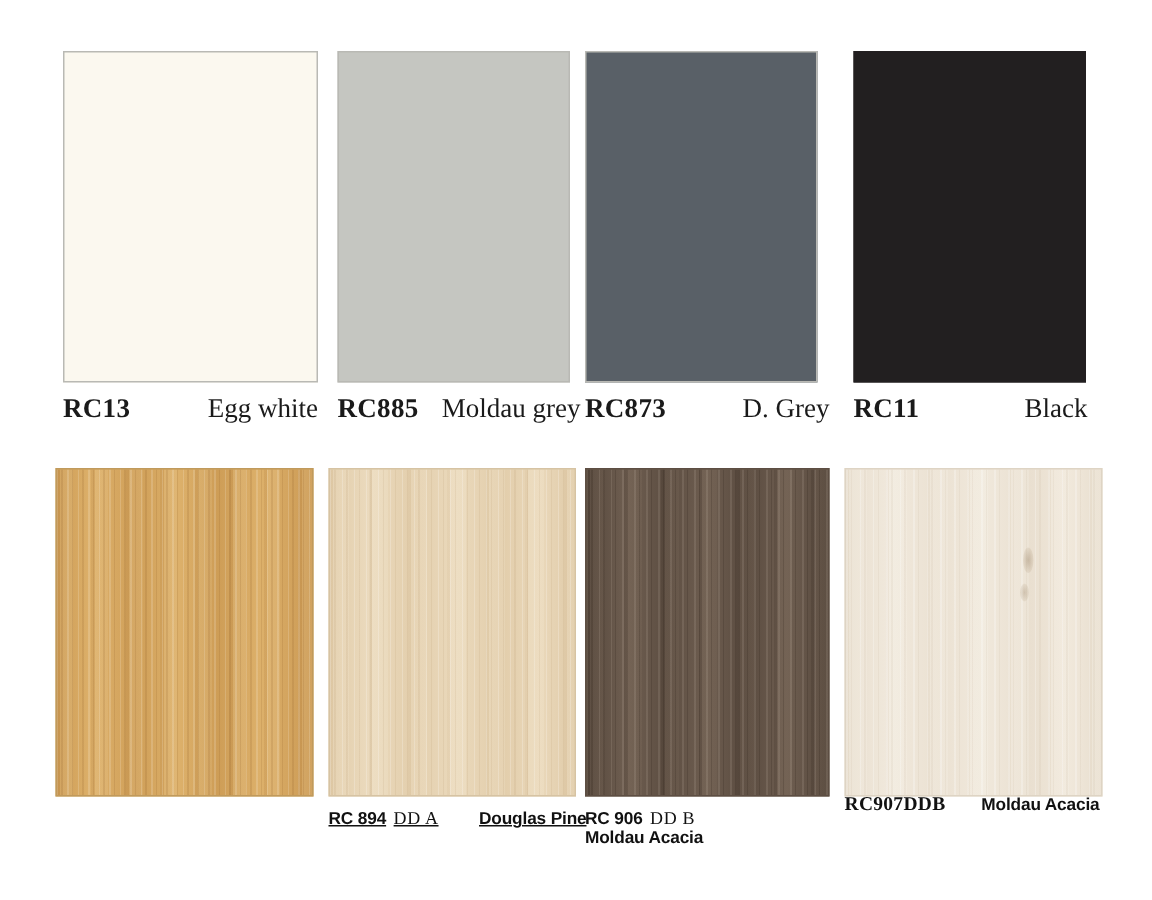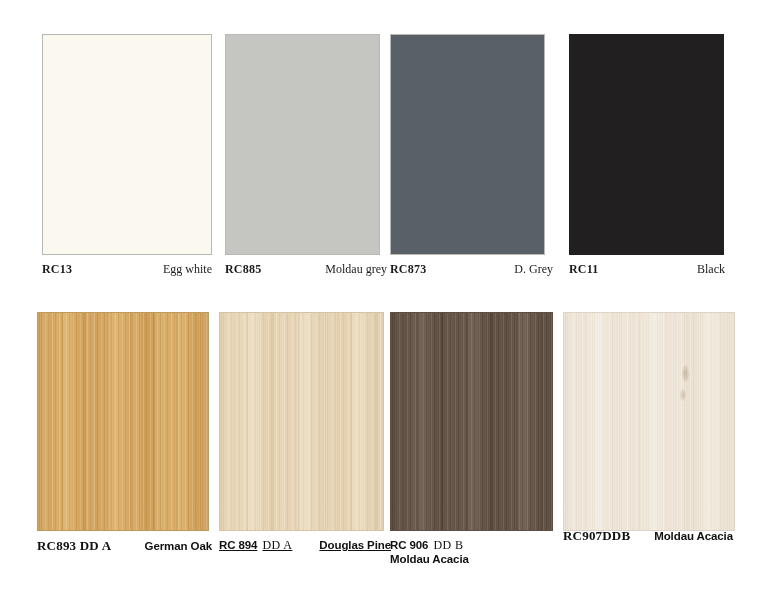--- a/index.html
+++ b/index.html
@@ -60,21 +60,21 @@
     left: 0;
     display: flex;
     justify-content: space-between;
     align-items: baseline;
     white-space: nowrap;
   }
 
   
   .row-top .caption {
     font-family: "Liberation Serif", serif;
-    font-size: 12px;
+    font-size: 18px;
     color: #1a1a1a;
   }
   .row-top .caption .code {
     font-weight: bold;
     letter-spacing: 0.2px;
   }
   .row-top .caption .name {
     font-weight: normal;
   }
 
@@ -163,24 +163,20 @@
                repeating-linear-gradient(90deg,
                  rgba(150,95,35,0.12) 0px, rgba(150,95,35,0.12) 2px,
                  rgba(255,240,205,0.10) 2px, rgba(255,240,205,0.10) 11px,
                  rgba(0,0,0,0.00) 11px, rgba(0,0,0,0.00) 23px),
                linear-gradient(90deg,
                  rgba(168,112,44,0.24) 0%, rgba(255,226,168,0.14) 14%,
                  rgba(160,104,40,0.16) 31%, rgba(255,231,176,0.12) 48%,
                  rgba(166,110,44,0.20) 63%, rgba(255,228,172,0.12) 80%,
                  rgba(158,100,38,0.22) 100%);">
         </div>
-      </div>
-      <div class="caption" style="top:226px; width:175px;">
-        <span class="code serif-all">RC893 DD A</span>
-        <span class="name">German Oak</span>
       </div>
     </div>
 
     <div class="swatch-cell row-bottom" style="left:219px; top:312px; width:172px; height:240px;">
       <div class="swatch-chip" style="width:165px; height:219px; background:#e7d4b4; border-color:#d6c3a3;">
         <div class="grain" style="background:
                repeating-linear-gradient(90deg,
                  rgba(255,255,255,0.22) 0px, rgba(255,255,255,0.22) 1px,
                  rgba(0,0,0,0.00) 1px, rgba(0,0,0,0.00) 3px,
                  rgba(170,135,90,0.12) 3px, rgba(170,135,90,0.12) 4px,

